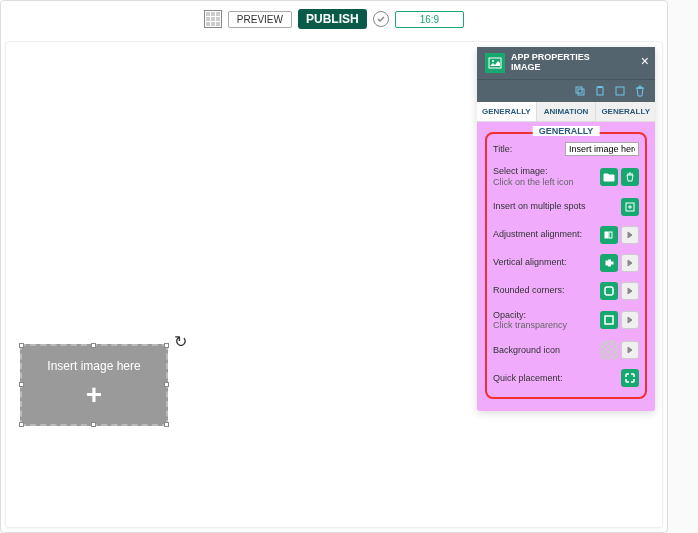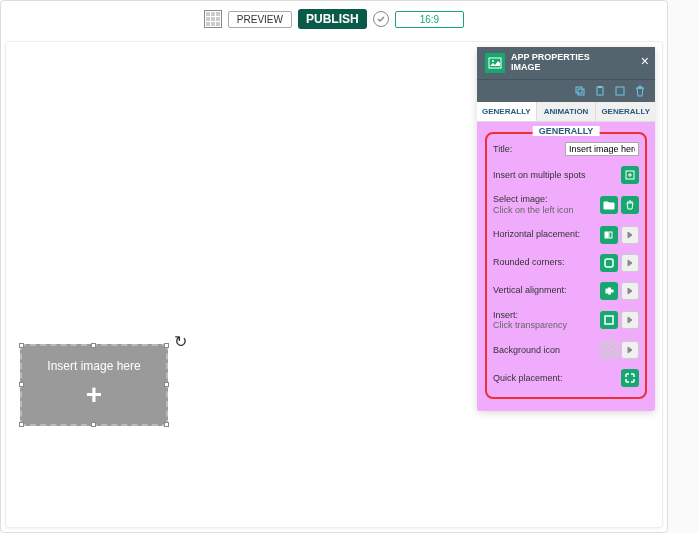--- a/index.html
+++ b/index.html
@@ -142,72 +142,56 @@
     <div class="panel-body">
       <div class="outline">
         <div class="outline-title">GENERALLY</div>
 
         <div class="row">
           <span class="lbl">Title:</span>
           <input class="text-input" value="Insert image here" style="">
         </div>
 
         <div class="row">
+          <span class="lbl">
+            <span>Select image:</span>
+            <span class="sub">Click on the left icon</span>
+          </span>
+          <span class="ctrl">
+            <div class="ibtn green">
+                <svg viewBox="0 0 12 12">
+                  <path d="M1 3h4l1 1h5v6H1z" fill="#fff"></path>
+                </svg>
+              </div>
+            <div class="ibtn green">
+                <svg viewBox="0 0 12 12">
+                  <path d="M3 4h6l-1 6H4z M3 3h6 M5 2h2" fill="none" stroke="#fff" stroke-width="1"></path>
+                </svg>
+              </div>
+          </span>
+        </div>
+
+        <div class="row">
           <span class="lbl">Insert on multiple spots</span>
           <div class="ibtn green">
               <svg viewBox="0 0 12 12">
                 <rect x="2" y="2" width="8" height="8" fill="none" stroke="#fff"></rect>
                 <path d="M6 4v4M4 6h4" stroke="#fff"></path>
               </svg>
             </div>
         </div>
 
-        <div class="row">
-          <span class="lbl">
-            <span>Select image:</span>
-            <span class="sub">Click on the left icon</span>
-          </span>
-          <span class="ctrl">
-            <div class="ibtn green">
-                <svg viewBox="0 0 12 12">
-                  <path d="M1 3h4l1 1h5v6H1z" fill="#fff"></path>
-                </svg>
-              </div>
-            <div class="ibtn green">
-                <svg viewBox="0 0 12 12">
-                  <path d="M3 4h6l-1 6H4z M3 3h6 M5 2h2" fill="none" stroke="#fff" stroke-width="1"></path>
-                </svg>
-              </div>
-          </span>
-        </div>
-
-
-        <div class="row">
-          <span class="lbl">Horizontal placement:</span>
+
+        <div class="row">
+          <span class="lbl">Adjustment alignment:</span>
           <span class="ctrl">
             <div class="ibtn green">
                 <svg viewBox="0 0 12 12">
                   <rect x="2" y="3" width="3" height="6" fill="#fff"></rect>
                   <rect x="6" y="3" width="3" height="6" fill="none" stroke="#fff"></rect>
-                </svg>
-              </div>
-            <div class="ibtn grey">
-                <svg viewBox="0 0 12 12">
-                  <path d="M4 3l4 3-4 3z"></path>
-                </svg>
-              </div>
-          </span>
-        </div>
-
-        <div class="row">
-          <span class="lbl">Rounded corners:</span>
-          <span class="ctrl">
-            <div class="ibtn green">
-                <svg viewBox="0 0 12 12">
-                  <rect x="2" y="2" width="8" height="8" rx="2" fill="none" stroke="#fff" stroke-width="1.5"></rect>
                 </svg>
               </div>
             <div class="ibtn grey">
                 <svg viewBox="0 0 12 12">
                   <path d="M4 3l4 3-4 3z"></path>
                 </svg>
               </div>
           </span>
         </div>
 
@@ -223,22 +207,38 @@
               </div>
             <div class="ibtn grey">
                 <svg viewBox="0 0 12 12">
                   <path d="M4 3l4 3-4 3z"></path>
                 </svg>
               </div>
           </span>
         </div>
 
         <div class="row">
+          <span class="lbl">Rounded corners:</span>
+          <span class="ctrl">
+            <div class="ibtn green">
+                <svg viewBox="0 0 12 12">
+                  <rect x="2" y="2" width="8" height="8" rx="2" fill="none" stroke="#fff" stroke-width="1.5"></rect>
+                </svg>
+              </div>
+            <div class="ibtn grey">
+                <svg viewBox="0 0 12 12">
+                  <path d="M4 3l4 3-4 3z"></path>
+                </svg>
+              </div>
+          </span>
+        </div>
+
+        <div class="row">
           <span class="lbl">
-            <span>Insert:</span>
+            <span>Opacity:</span>
             <span class="sub">Click transparency</span>
           </span>
           <span class="ctrl">
             <div class="ibtn green">
                 <svg viewBox="0 0 12 12">
                   <rect x="2" y="2" width="8" height="8" fill="none" stroke="#fff" stroke-width="1.5"></rect>
                 </svg>
               </div>
             <div class="ibtn grey">
                 <svg viewBox="0 0 12 12">

